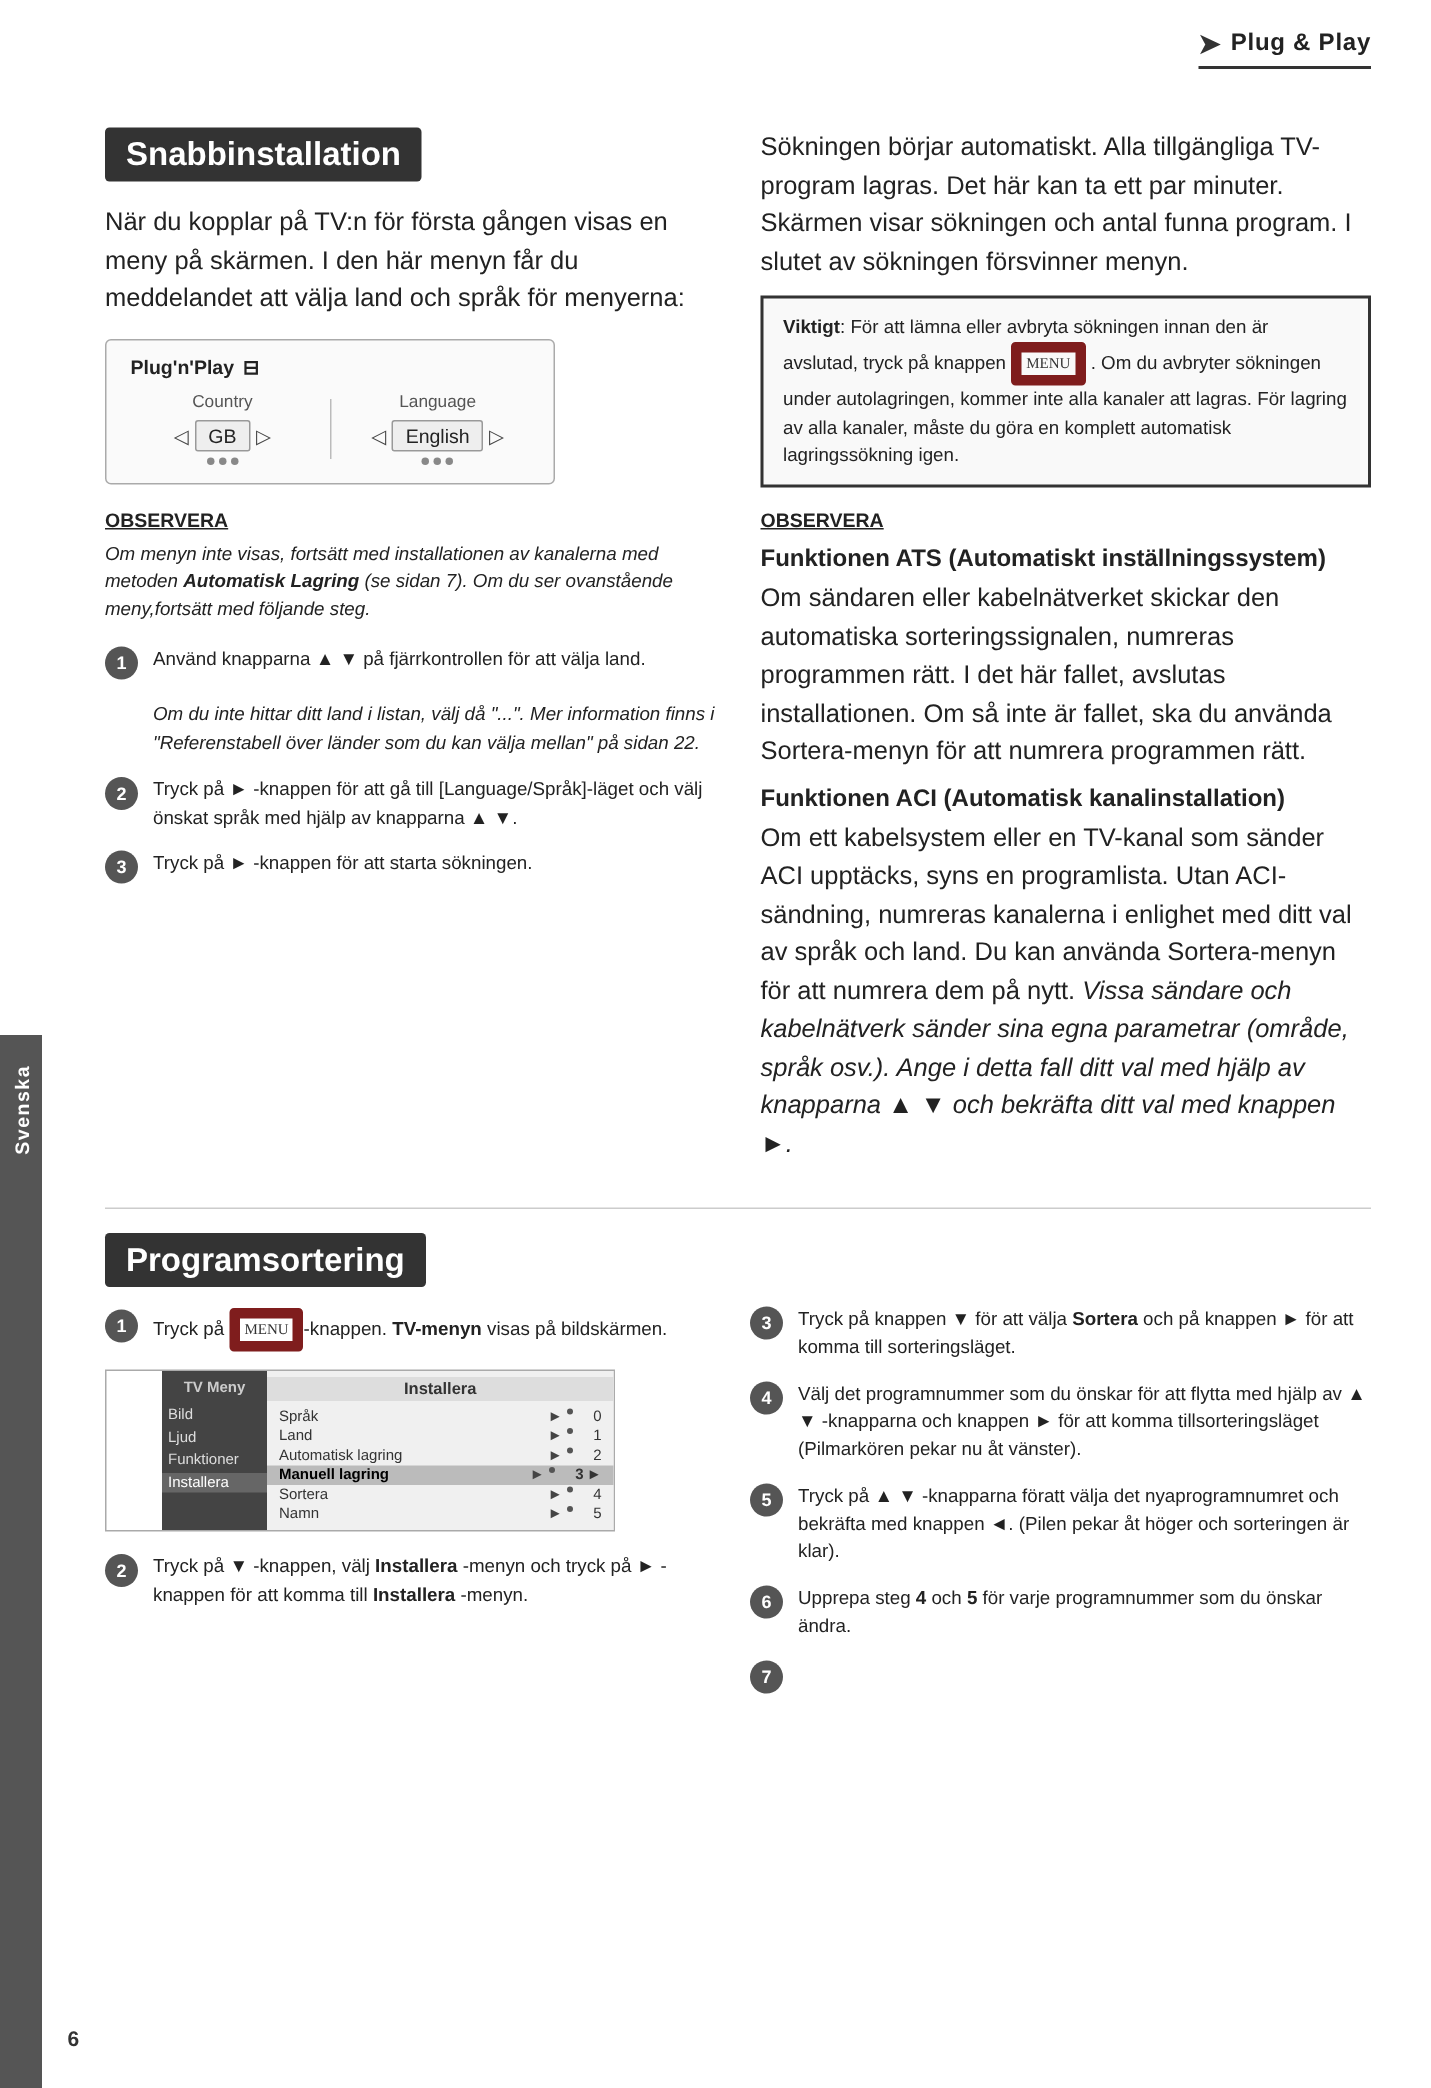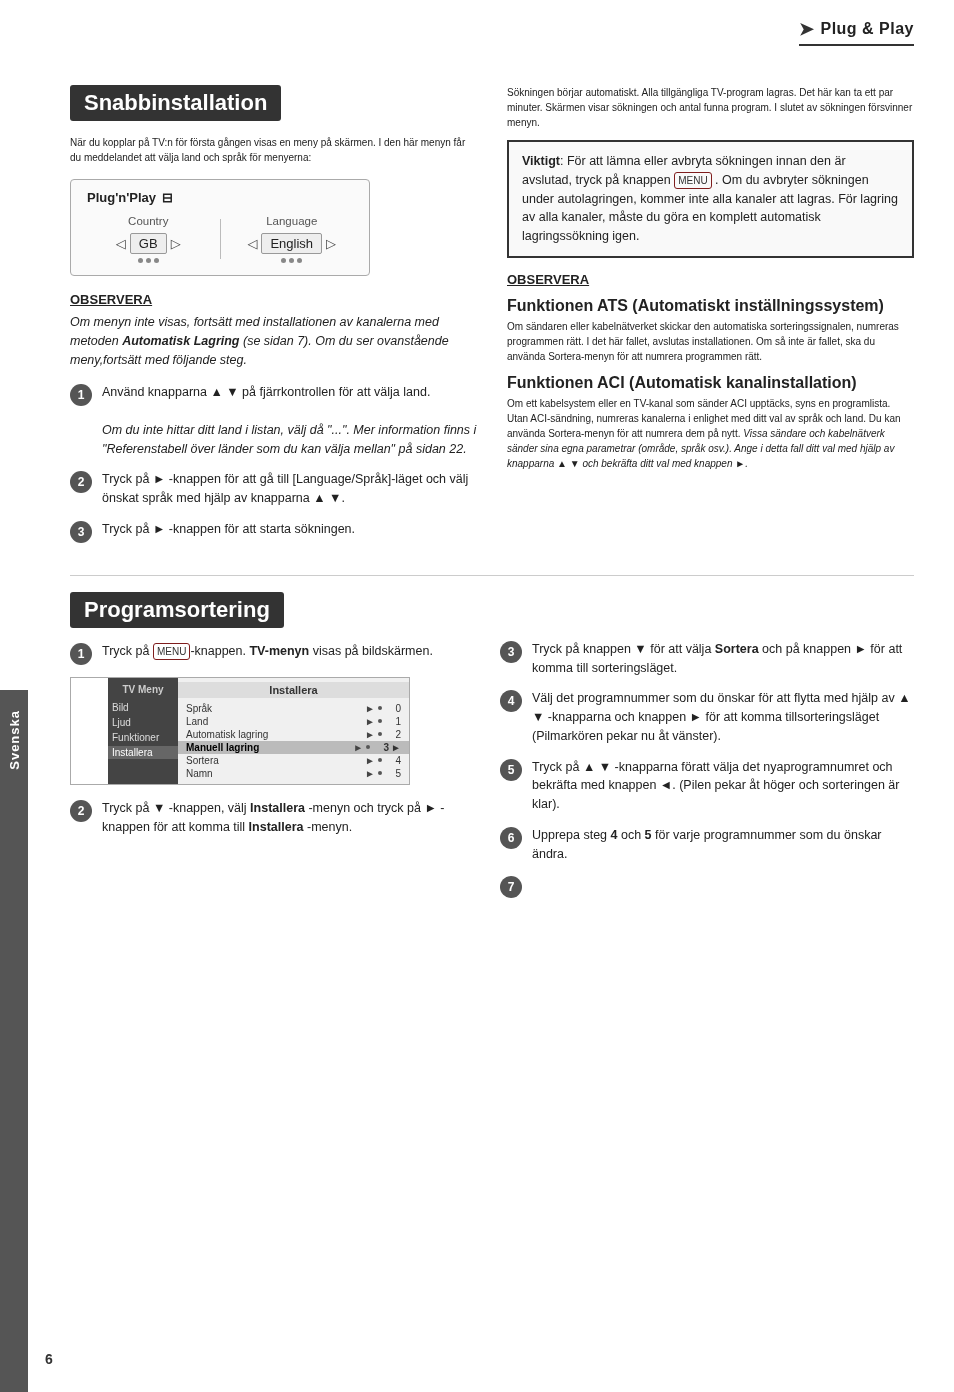--- a/index.html
+++ b/index.html
@@ -102,21 +102,21 @@
     }
 
     .col-right {
       flex: 1;
       max-width: 430px;
     }
 
     p {
       line-height: 1.5;
       margin-bottom: 10px;
-      font-size: 10px;
+      font-size: 17px;
     }
 
     
     .plugnplay-box {
       border: 1px solid #aaa;
       border-radius: 4px;
       padding: 10px 16px 12px 16px;
       margin: 14px 0 16px 0;
       background: #fafafa;
       max-width: 300px;
@@ -330,21 +330,21 @@
       font-size: 11px;
       font-weight: bold;
       text-align: center;
       color: #333;
       margin-bottom: 4px;
       padding: 2px 0;
       background: #ddd;
     }
     .tv-menu-row {
       display: flex;
-      align-items: center;
+      align-items: flex-start;
       padding: 1px 8px;
       font-size: 10px;
       color: #333;
       justify-content: space-between;
     }
     .tv-menu-row .row-label {
       flex: 1;
     }
     .tv-menu-row .row-arrow {
       color: #444;
@@ -365,26 +365,27 @@
     }
     .tv-menu-row.highlight {
       background: #bbb;
       color: #000;
       font-weight: bold;
     }
 
     
     .inline-icon {
       display: inline-block;
-      border: 1px solid #7f1d1d;
+      border: 7px solid #7f1d1d;
       border-radius: 3px;
       padding: 0 3px;
       font-size: 10px;
       color: #333;
       vertical-align: middle;
+      font-family: Liberation Serif, serif;
     }
   </style>
 </head>
 <body>
 
 <div class="page">
 
   <div class="plug-play-logo">
     <span class="arrow-icon">➤</span>
     <span>Plug &amp; Play</span>

